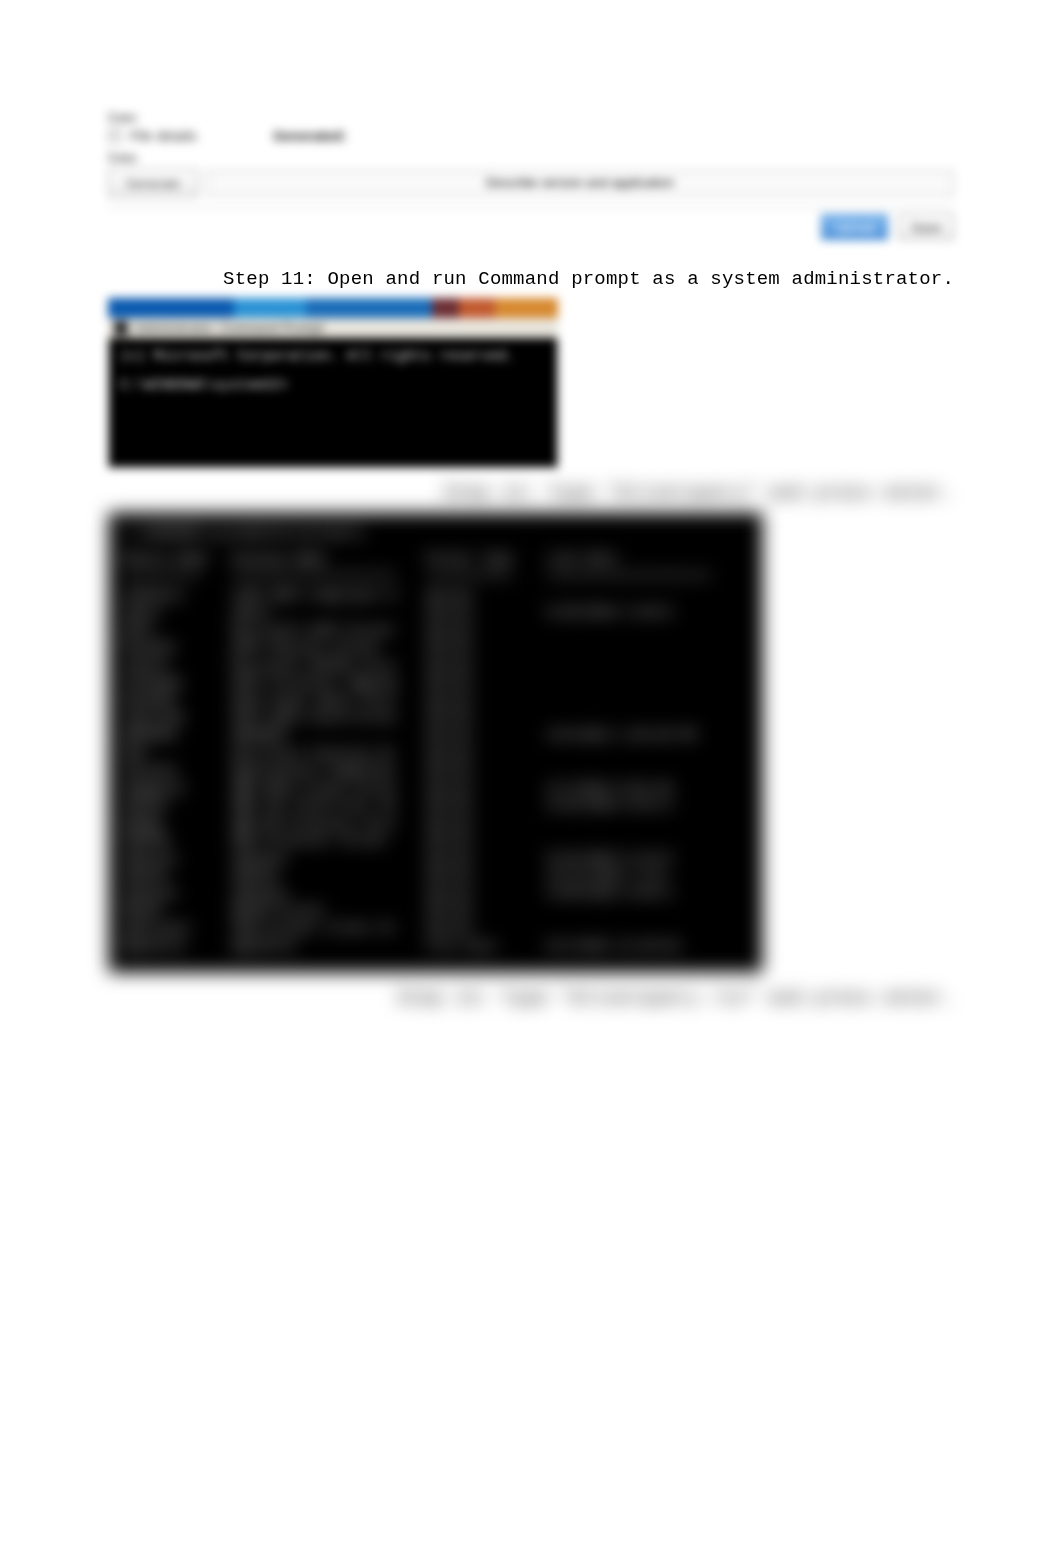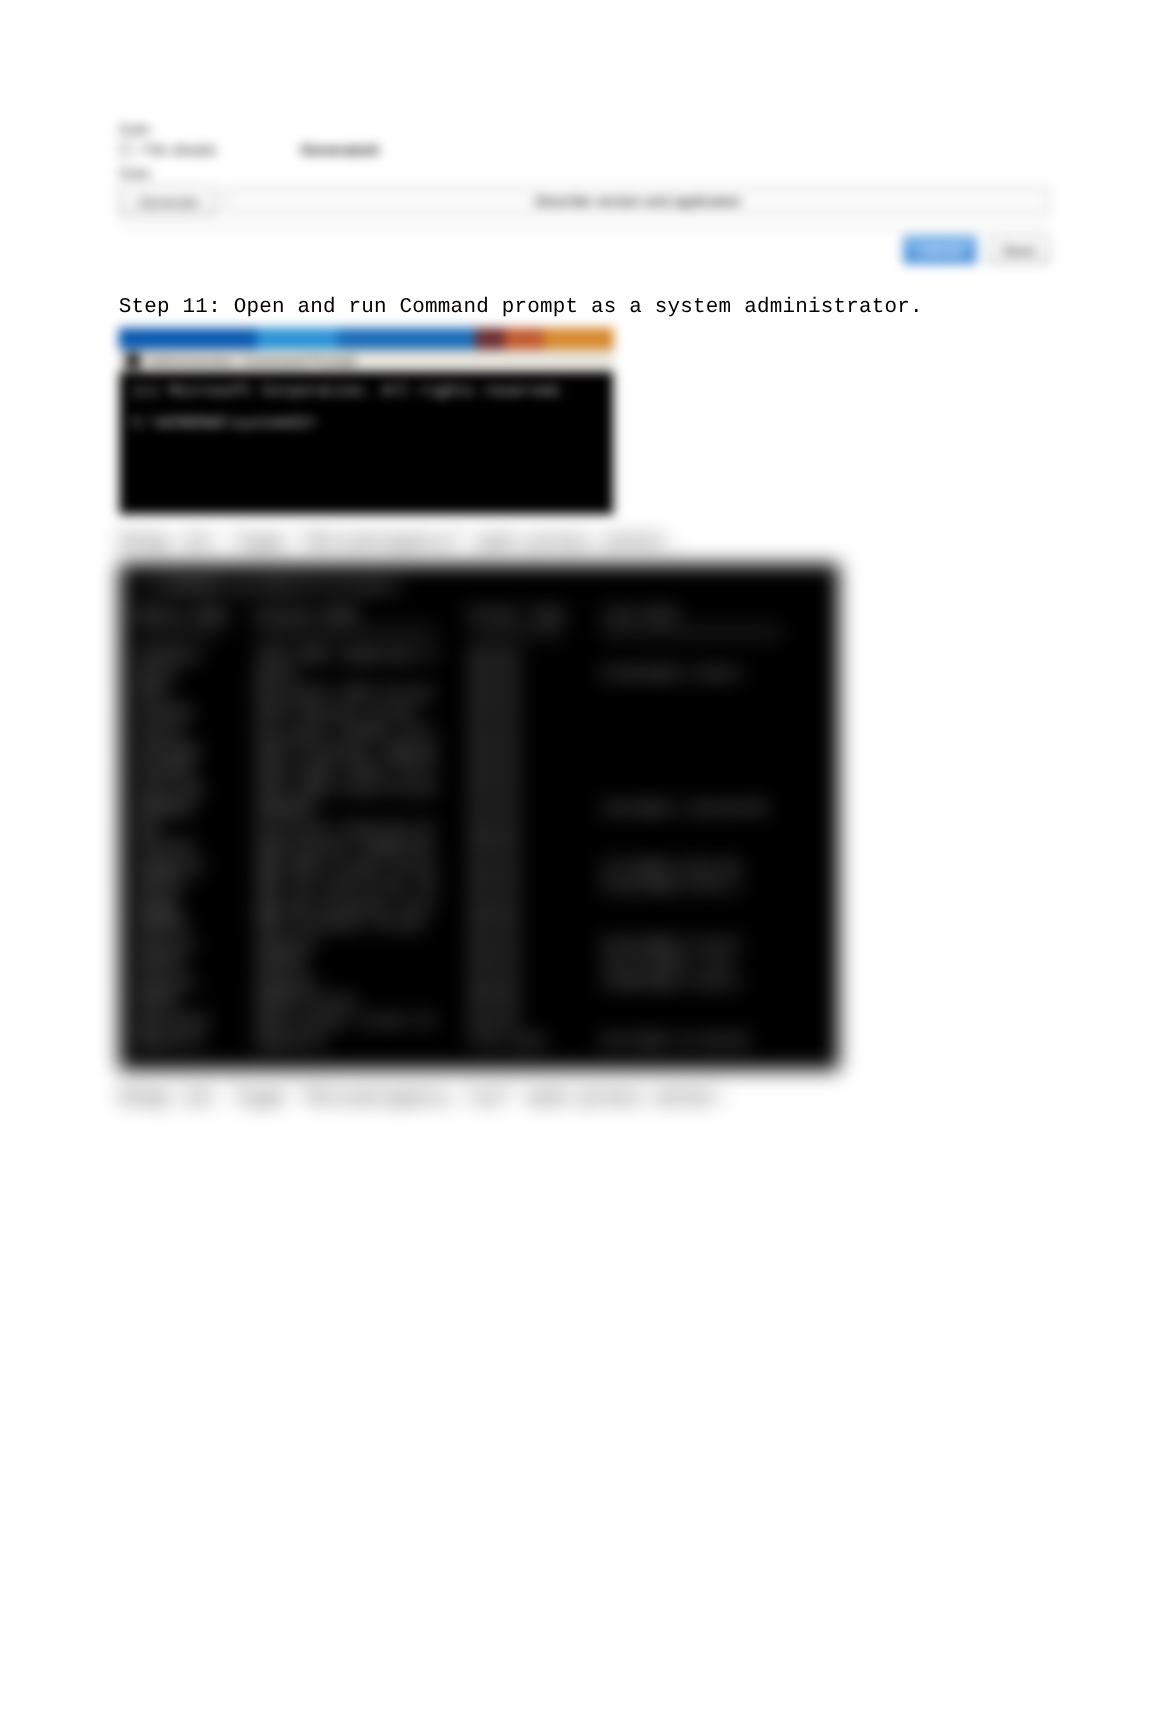--- a/index.html
+++ b/index.html
@@ -110,20 +110,21 @@
     background: linear-gradient(#fefefe,#ececec);
     color: #333;
   }
 
   .step-line {
     font-family: "Courier New", Courier, monospace;
     font-size: 19px;
     color: #000;
     margin: 10px 0 8px 0;
     letter-spacing: 0.2px;
+    text-align: right;
   }
 
   
   .cmd-small-wrap {
     width: 450px;
     margin-bottom: 14px;
   }
   .cmd-small-titlebar {
     height: 20px;
     display:flex;

